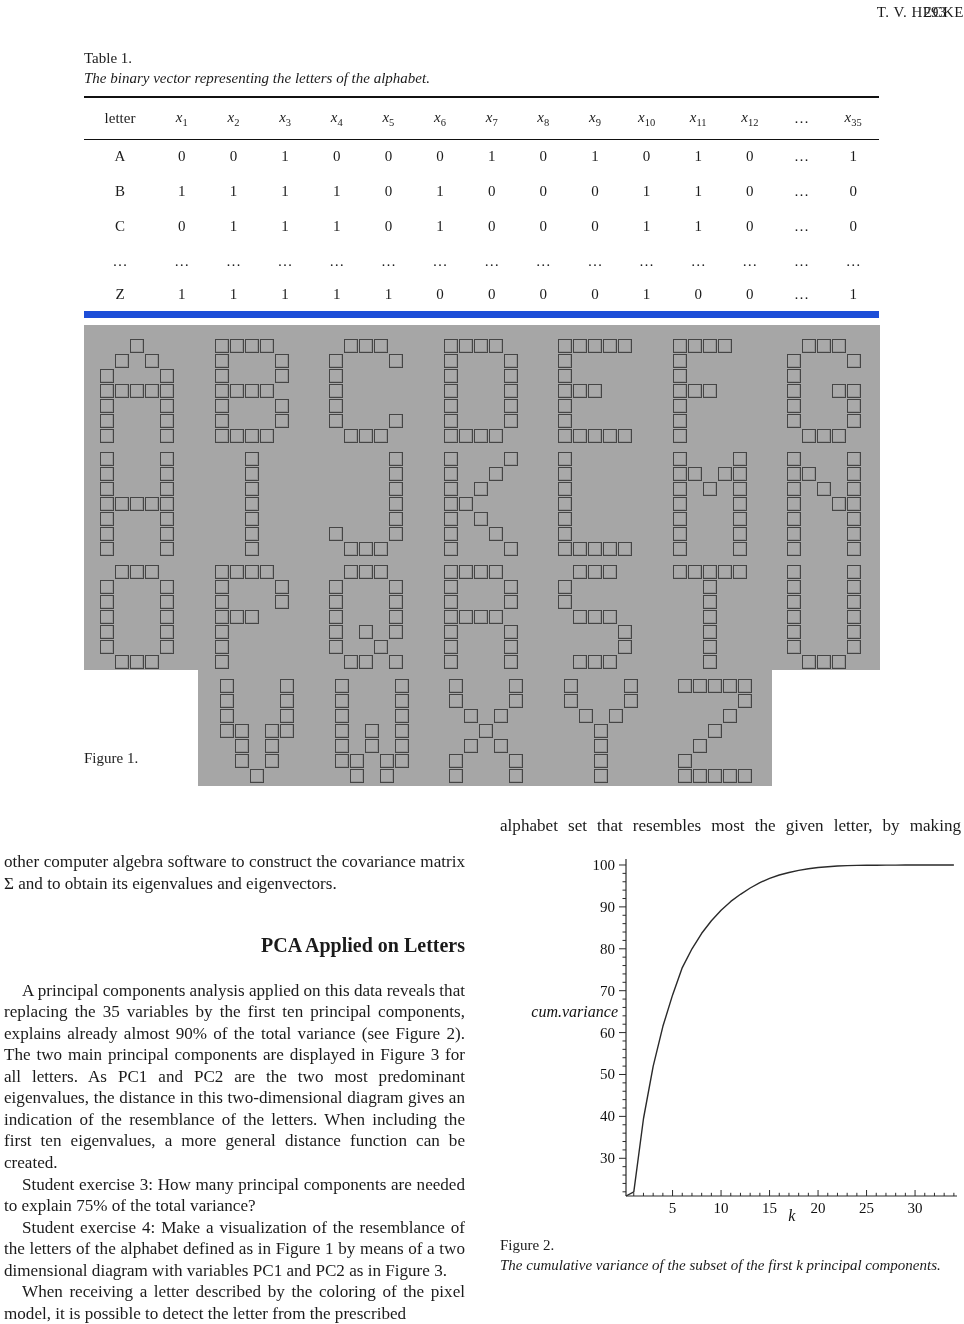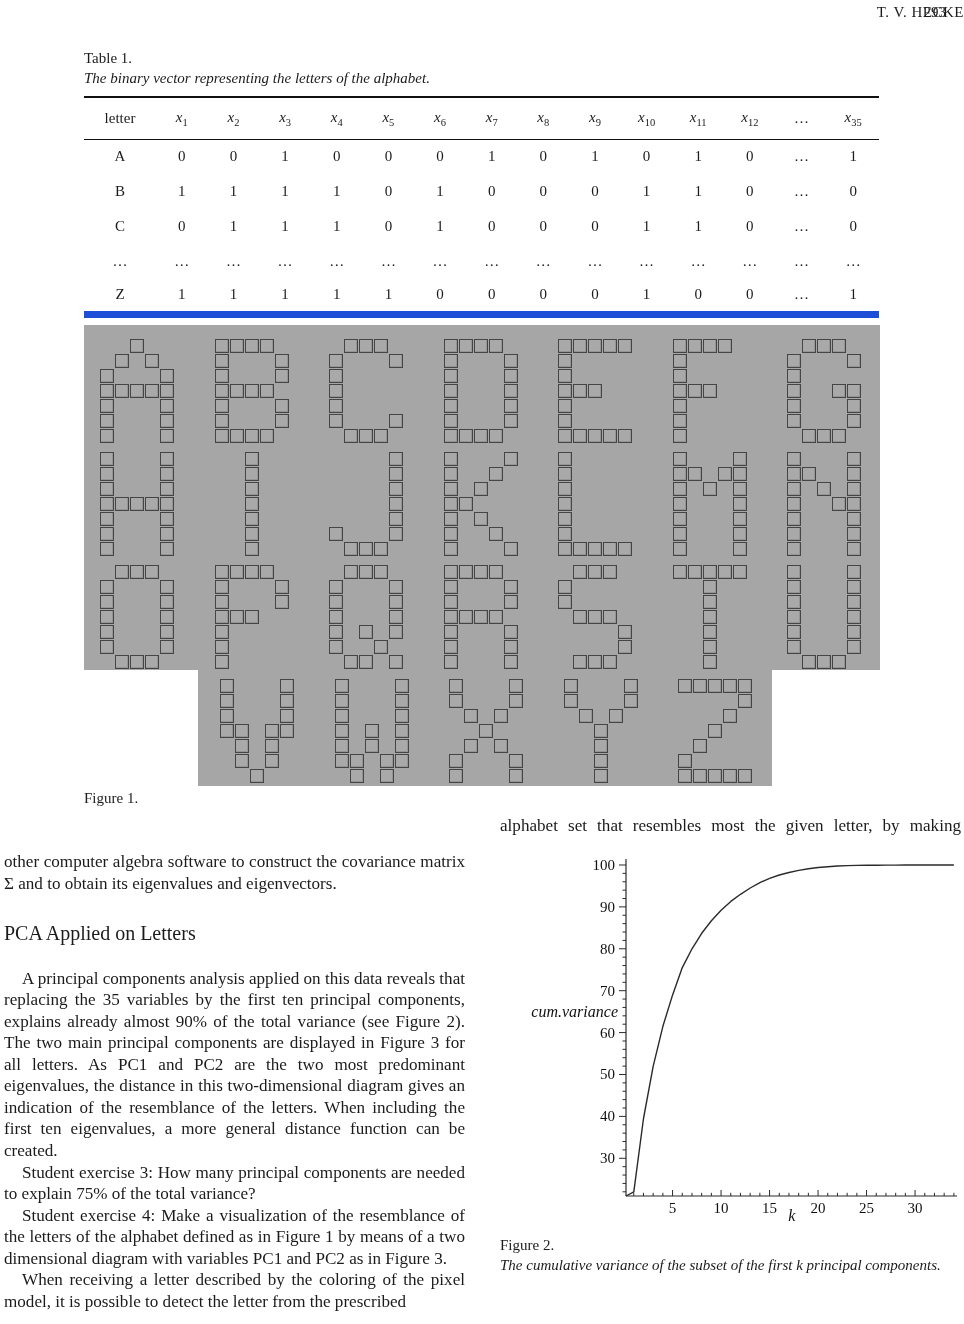--- a/index.html
+++ b/index.html
@@ -28,30 +28,30 @@
 
   
   .fig1{position:absolute;left:84px;top:325px;width:796px;height:461px;}
   .fig1-bg-top{position:absolute;left:0;top:0;width:796px;height:345px;background:#a6a6a6;}
   .fig1-bg-bottom{position:absolute;left:114px;top:345px;width:574px;height:116px;background:#a6a6a6;}
   .pixletter{position:absolute;display:grid;grid-template-columns:repeat(5,15px);
     grid-template-rows:repeat(7,15px);width:75px;height:105px;}
   .pixletter .cell{width:15px;height:15px;display:flex;align-items:center;justify-content:center;}
   .pixletter .cell.on{box-sizing:border-box;width:14px;height:14px;margin:0 1px 1px 0;
     border:1px solid #454545;background:#a9a9a9;box-shadow:inset -1px -1px 0 rgba(0,0,0,0.12);}
-  .fig1-cap{position:absolute;left:84px;top:788px;width:520px;font-size:15px;line-height:20px;}
+  .fig1-cap{position:absolute;left:84px;top:748px;width:520px;font-size:15px;line-height:20px;}
   .fig1-cap .cap-text{font-style:italic;}
 
   
   .col{position:absolute;width:461px;font-size:17.1px;line-height:21.55px;text-align:justify;}
   .col-left{left:4px;top:851px;}
   .col-right{left:500px;top:815px;}
   .col p{margin:0;}
   .col p.ind{text-indent:18px;}
-  .col h2{margin:29px 0 23px 0;font-size:20px;text-align:left;font-weight:normal;}
+  .col h2{margin:41px 0 23px 0;font-size:20px;text-align:right;font-weight:bold;}
   .one-line{text-align:justify;text-align-last:justify;}
 
   
   .fig2-svg{display:block;margin-top:12px;}
   .fig2-cap{margin-top:10px;font-size:15px;line-height:20px;text-align:justify;}
   .fig2-cap .cap-text{font-style:italic;}
 </style>
 </head>
 <body>
 

